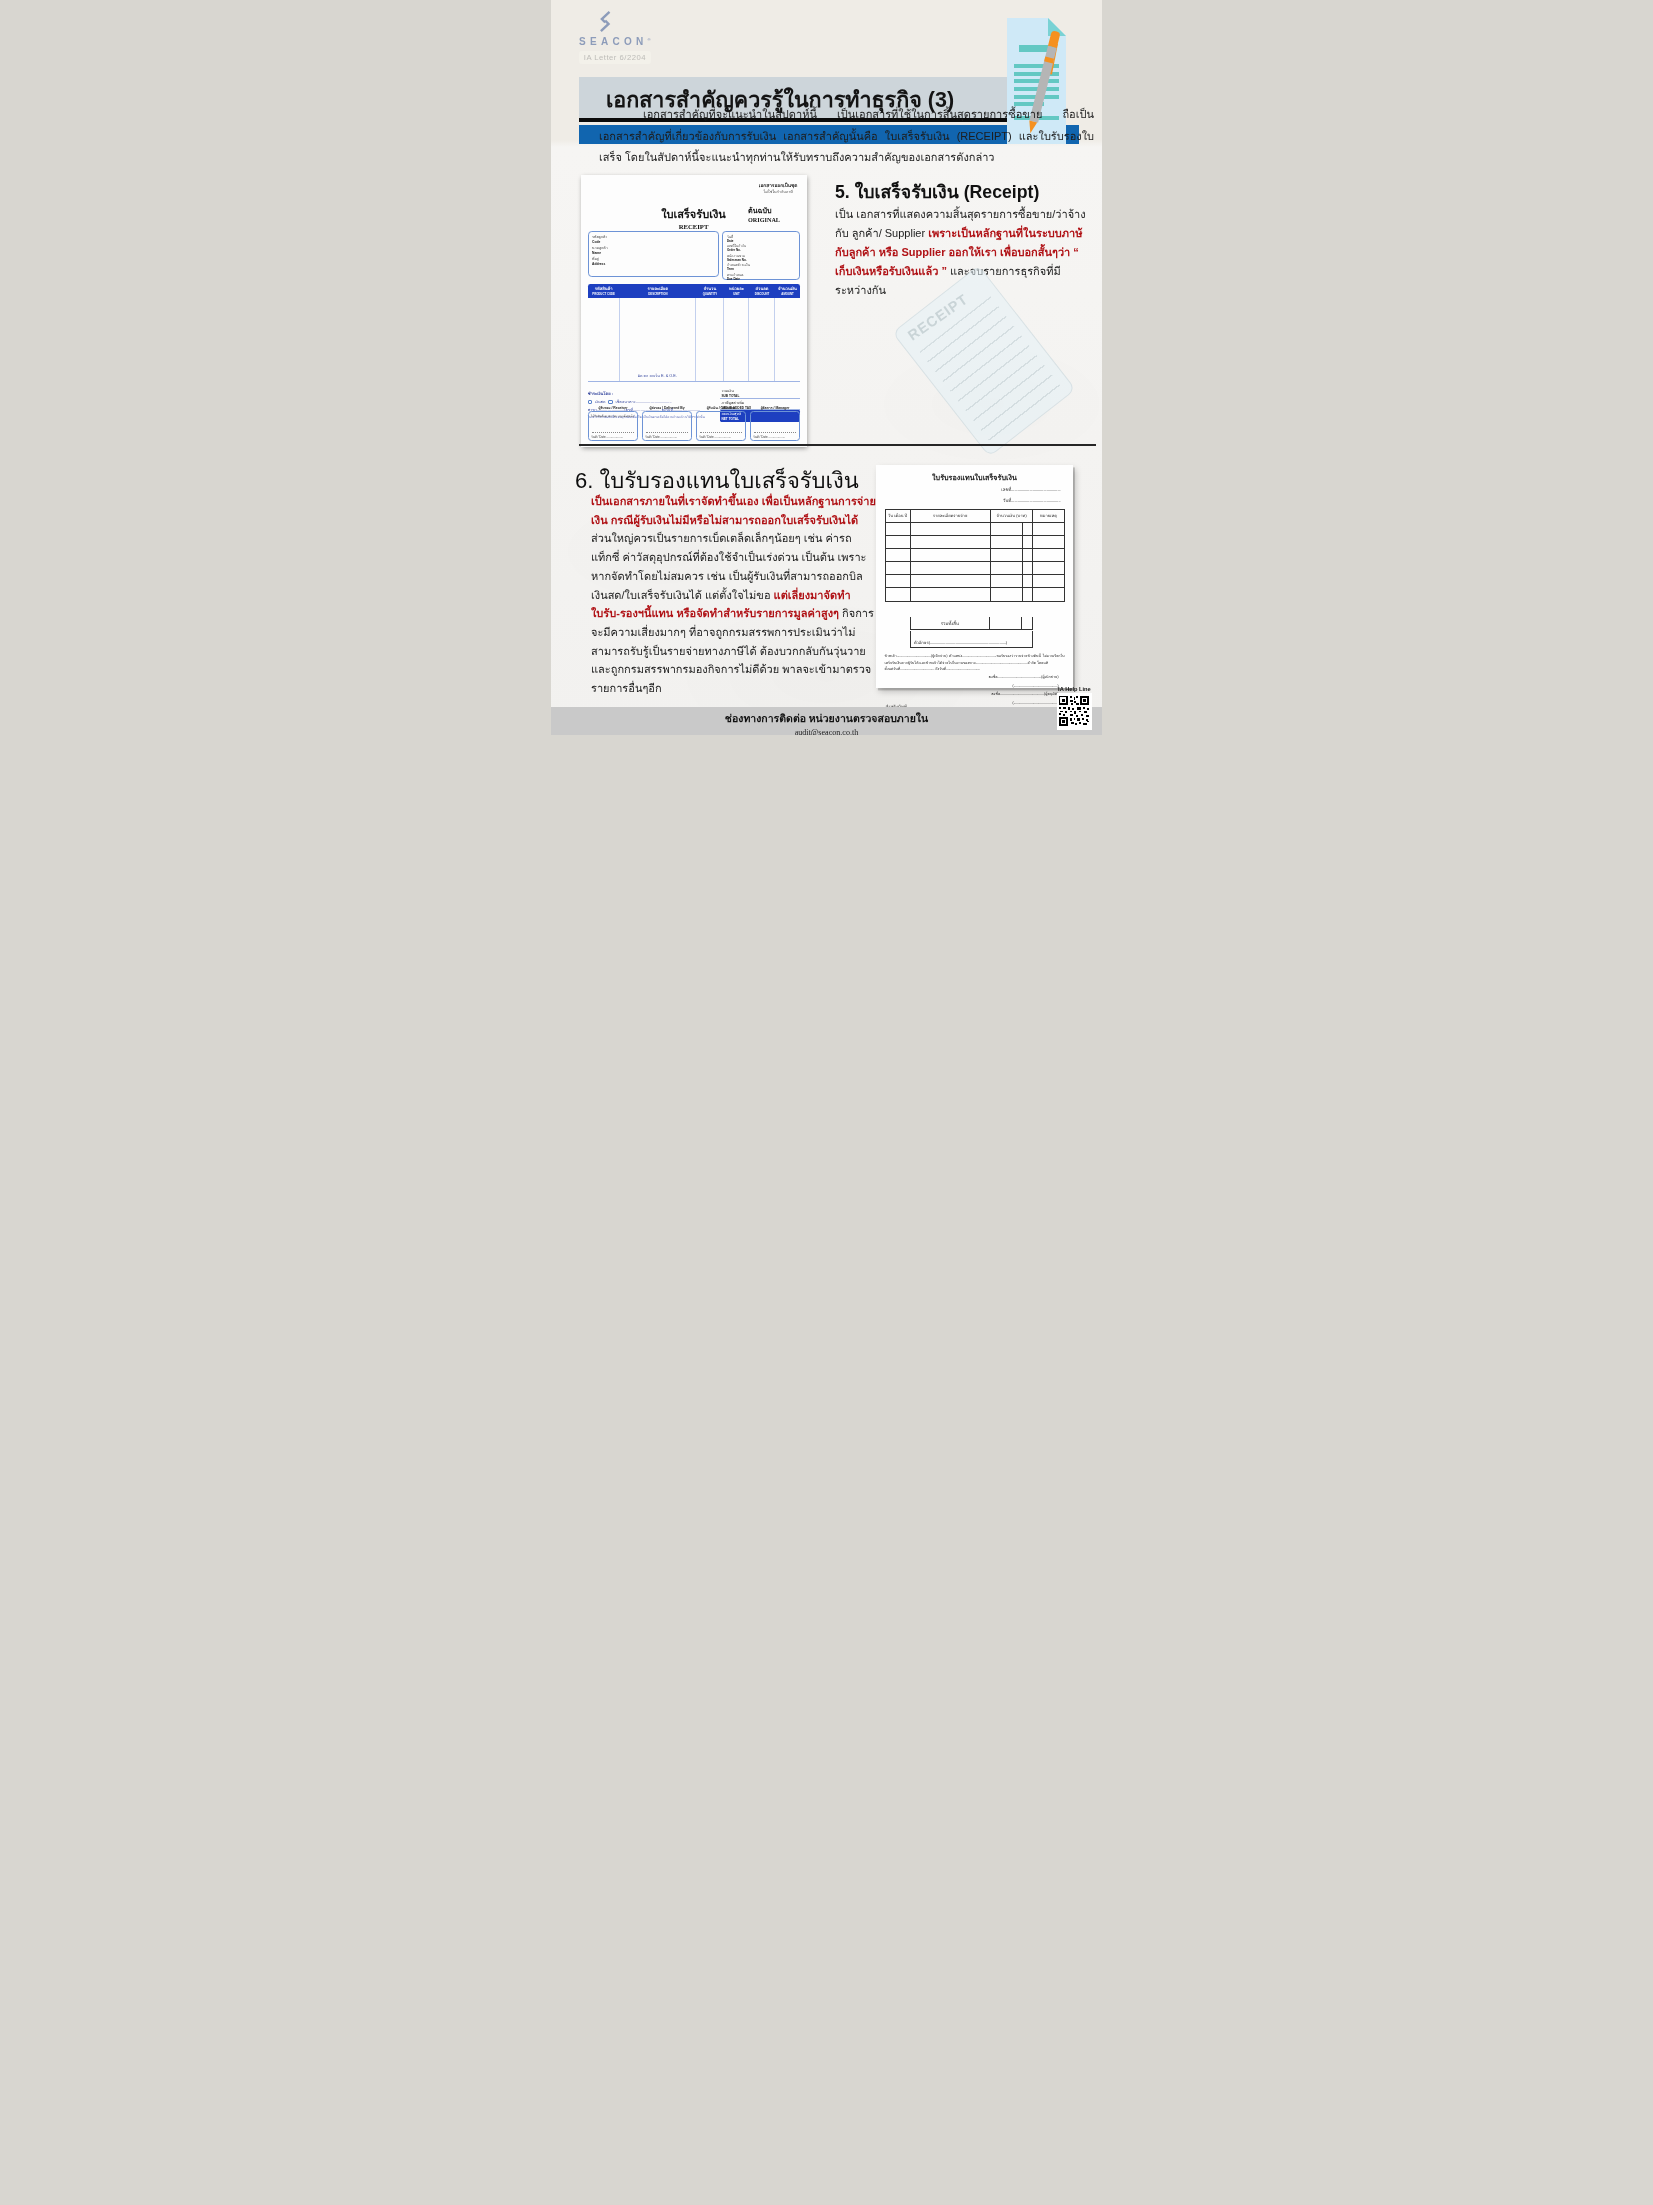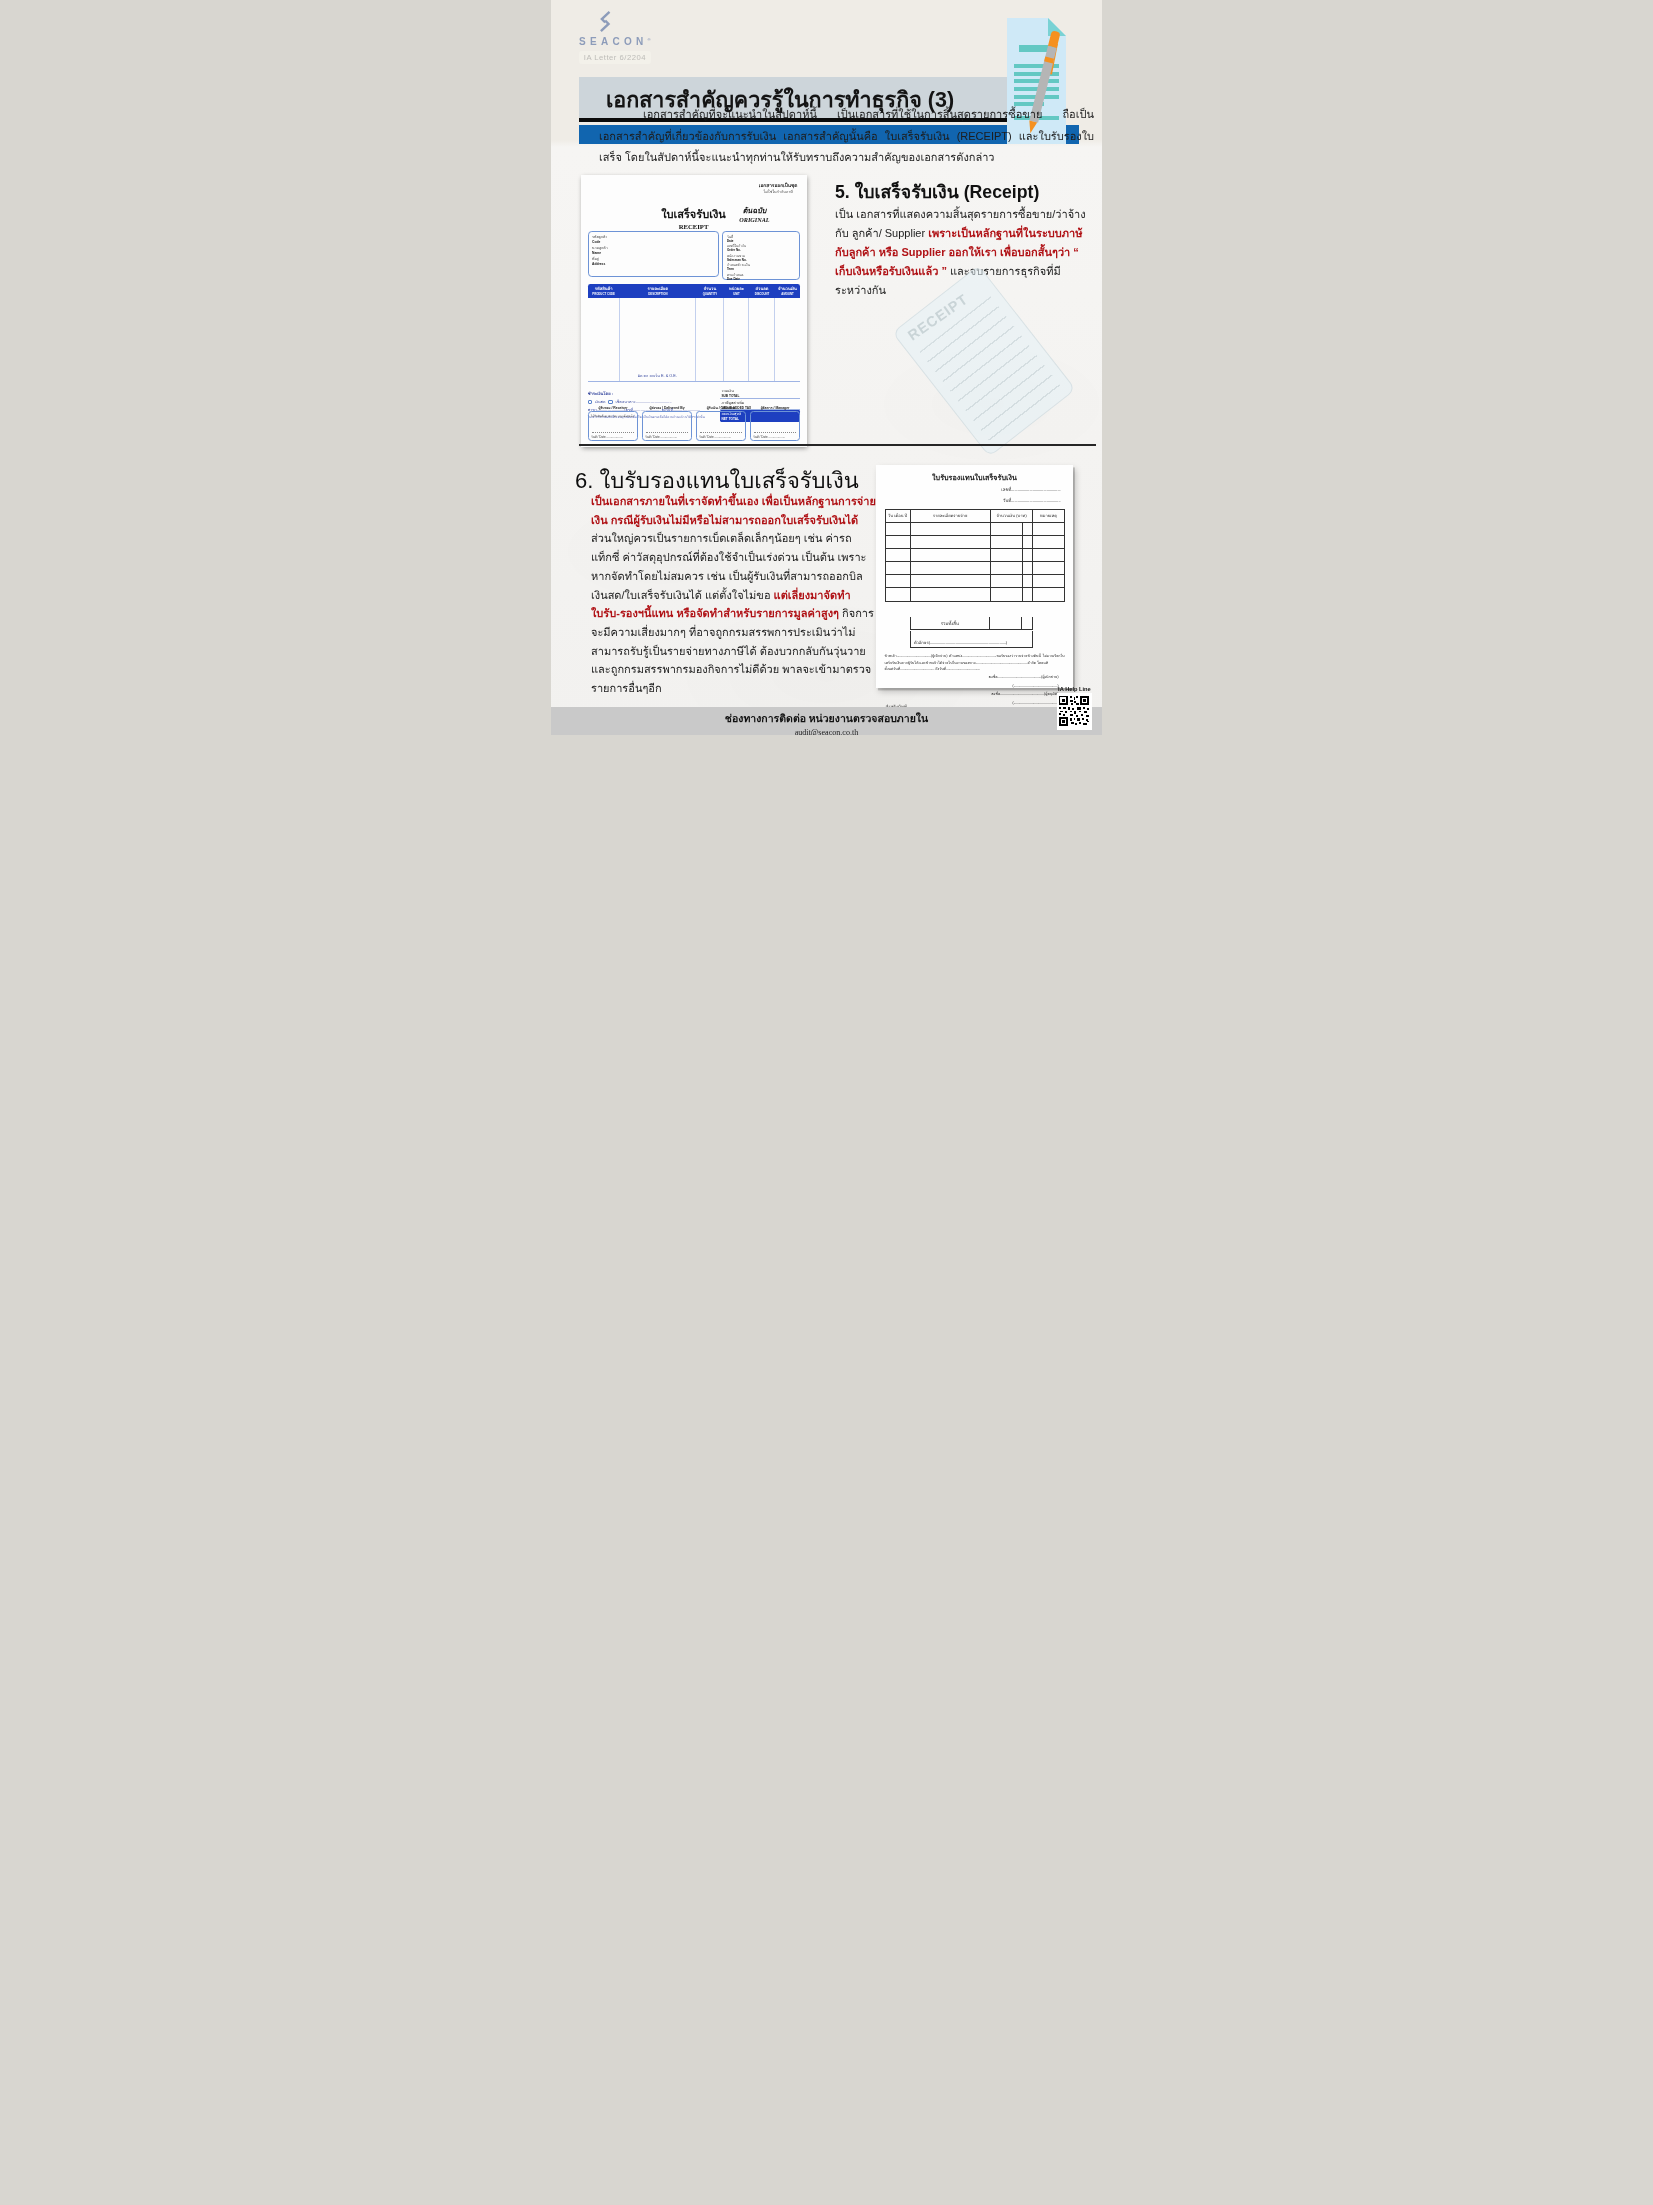--- a/index.html
+++ b/index.html
@@ -69,21 +69,21 @@
   
   .rform{position:absolute;left:30px;top:175px;width:226px;height:272px;background:#fdfdfd;
     box-shadow:1.4px 2.4px 4.8px rgba(0,0,0,.4);padding:5.7px 6.7px;font-family:"Liberation Sans",sans-serif;color:#15214f;}
   .rform .corner{position:absolute;right:9.6px;top:5.7px;text-align:center;}
   .rform .corner .c1{font-size:4.8px;font-weight:bold;color:#222;}
   .rform .corner .c2{font-size:3.8px;color:#444;}
   .rform .titles{position:absolute;left:0;right:0;top:30px;}
   .rform .t-center{position:absolute;left:72px;width:81px;text-align:center;}
   .rform .t-center .th{font-size:11px;font-weight:bold;color:#111;}
   .rform .t-center .en{font-size:6.7px;font-weight:bold;font-family:"Liberation Serif",serif;color:#111;}
-  .rform .t-right{position:absolute;right:24px;width:57px;text-align:center;font-style:italic;}
+  .rform .t-right{position:absolute;right:2px;width:57px;}
   .rform .t-right .th{font-size:7.2px;font-weight:bold;color:#111;}
   .rform .t-right .en{font-size:6.2px;font-weight:bold;font-family:"Liberation Serif",serif;color:#111;}
   .rform .infoboxes{position:absolute;left:6.7px;top:56px;right:6.7px;display:flex;gap:3.8px;}
   .box{border:0.8px solid #6d93d6;border-radius:3.8px;}
   .cust-box{width:131px;height:46px;padding:2.4px 3.4px;}
   .doc-box{flex:1;height:49px;padding:1.9px 3.4px;}
   .fld .th{font-size:3.6px;color:#333;}
   .fld .en{font-size:3.3px;font-weight:bold;color:#111;margin-bottom:1px;}
   .doc-box .fld .th{font-size:3.3px;}
   .doc-box .fld .en{font-size:3px;margin-bottom:0.5px;}

